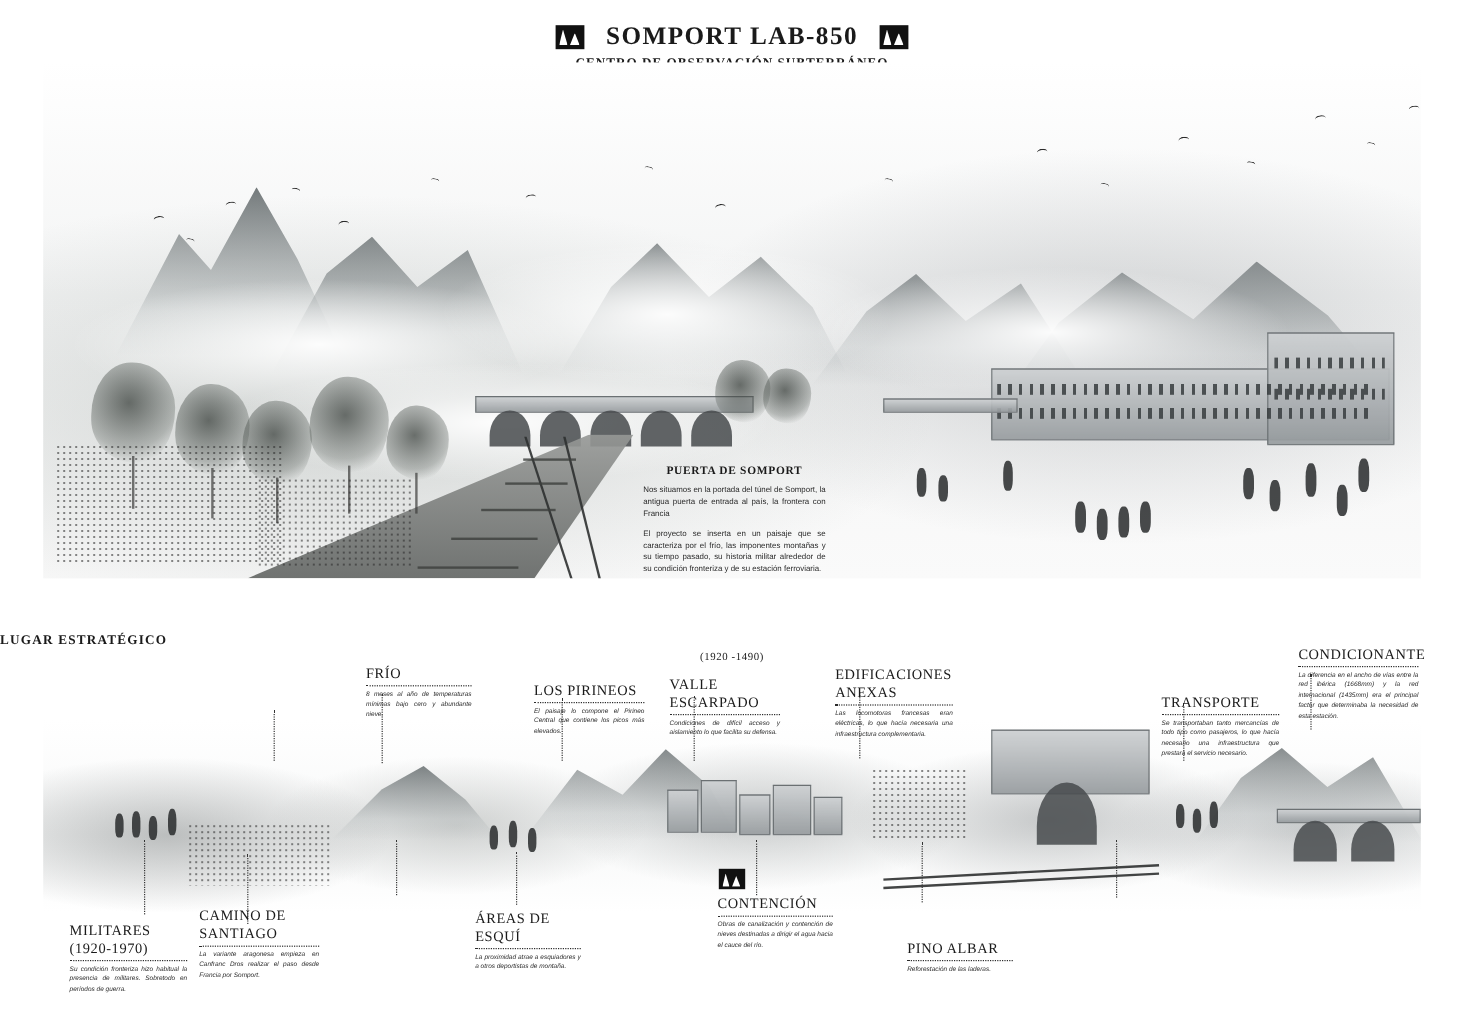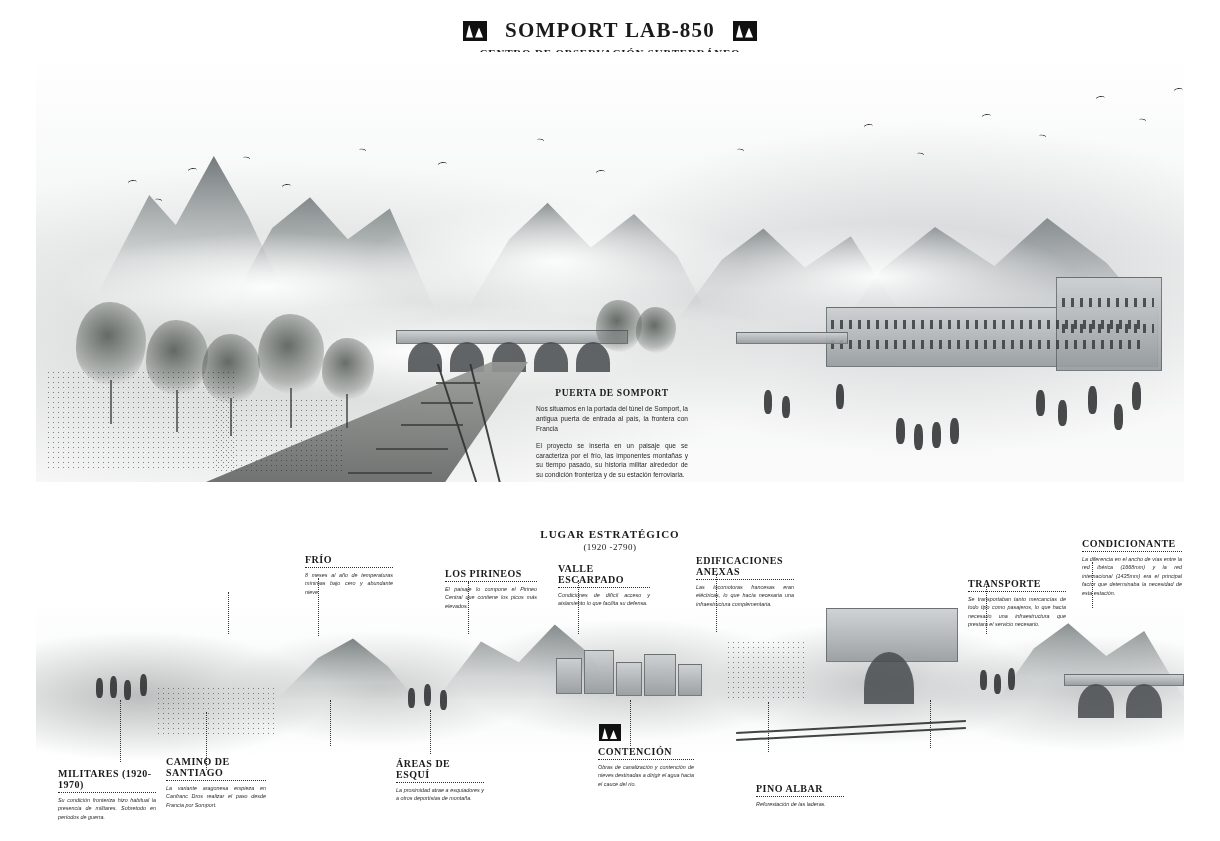--- a/index.html
+++ b/index.html
@@ -100,42 +100,42 @@
     font-family:"Liberation Serif", serif;
     font-size:9.5px;font-weight:bold;letter-spacing:0.6px;
     text-transform:uppercase;text-align:center;margin-bottom:6px;
   }
   .caption-top p{
     font-size:6.6px;line-height:1.5;margin:0 0 7px 0;text-align:justify;color:#2a2a2a;
   }
 
   
   .sec2-title{
-    position:absolute;left:0;top:528px;width:1220px;text-align:center;
+    position:absolute;left:0;top:528px;width:1220px;text-align:left;
     font-family:"Liberation Serif", serif;
     font-size:11px;font-weight:bold;letter-spacing:1px;text-transform:uppercase;
   }
   .sec2-sub{
     position:absolute;left:0;top:542px;width:1220px;text-align:center;
     font-family:"Liberation Serif", serif;font-size:9px;letter-spacing:0.5px;
   }
   .strip{
     position:absolute;left:36px;top:600px;width:1148px;height:160px;overflow:hidden;
     background:
       radial-gradient(ellipse 260px 90px at 9% 60%, rgba(90,95,95,0.38), rgba(255,255,255,0) 72%),
       radial-gradient(ellipse 220px 80px at 30% 55%, rgba(110,115,112,0.30), rgba(255,255,255,0) 72%),
       radial-gradient(ellipse 240px 85px at 52% 50%, rgba(100,106,106,0.32), rgba(255,255,255,0) 72%),
       radial-gradient(ellipse 230px 85px at 73% 52%, rgba(95,100,102,0.32), rgba(255,255,255,0) 72%),
       radial-gradient(ellipse 230px 80px at 92% 58%, rgba(105,110,112,0.30), rgba(255,255,255,0) 72%),
       linear-gradient(to bottom,#ffffff,#f7f8f8 60%,#ffffff);
   }
   .note{position:absolute;width:92px;}
   .note .n-title{
     font-family:"Liberation Serif", serif;
-    font-size:10px;font-weight:bold;letter-spacing:0.5px;text-transform:uppercase;
+    font-size:12px;font-weight:normal;letter-spacing:0.5px;text-transform:uppercase;
     border-bottom:1px dotted #2b2b2b;padding-bottom:2px;margin-bottom:3px;
   }
   .note p{font-size:5.4px;line-height:1.55;margin:0;text-align:justify;font-style:italic;color:#2c2c2c;}
   .leader{position:absolute;border-left:1px dotted #333;}
 
   
   .footer-mark{
     position:absolute;left:50%;transform:translateX(-50%);bottom:14px;
     width:22px;height:17px;background:#111;
   }
@@ -247,21 +247,21 @@
     <div class="bird" style="left:1138px;top:36px;"></div>
   </div>
 
   <div class="caption-top">
     <div class="ct-title">Puerta de Somport</div>
     <p>Nos situamos en la portada del túnel de Somport, la antigua puerta de entrada al país, la frontera con Francia</p>
     <p>El proyecto se inserta en un paisaje que se caracteriza por el frío, las imponentes montañas y su tiempo pasado, su historia militar alrededor de su condición fronteriza y de su estación ferroviaria.</p>
   </div>
 
   <div class="sec2-title">Lugar Estratégico</div>
-  <div class="sec2-sub">(1920 -2790)</div>
+  <div class="sec2-sub">(1920 -1490)</div>
 
   <div class="strip">
     <div class="peak" style="left:400px;top:10px;width:180px;height:90px;clip-path:polygon(0 100%,25% 35%,46% 58%,66% 16%,86% 50%,100% 100%);"></div>
     <div class="peak" style="left:960px;top:6px;width:190px;height:96px;clip-path:polygon(0 100%,20% 44%,38% 18%,58% 52%,78% 26%,100% 100%);"></div>
     <div class="peak" style="left:240px;top:30px;width:140px;height:70px;clip-path:polygon(0 100%,30% 40%,55% 12%,80% 52%,100% 100%);"></div>
 
     <div class="building" style="left:520px;top:58px;width:24px;height:34px;"></div>
     <div class="building" style="left:548px;top:50px;width:28px;height:42px;"></div>
     <div class="building" style="left:580px;top:62px;width:24px;height:32px;"></div>
     <div class="building" style="left:608px;top:54px;width:30px;height:40px;"></div>

